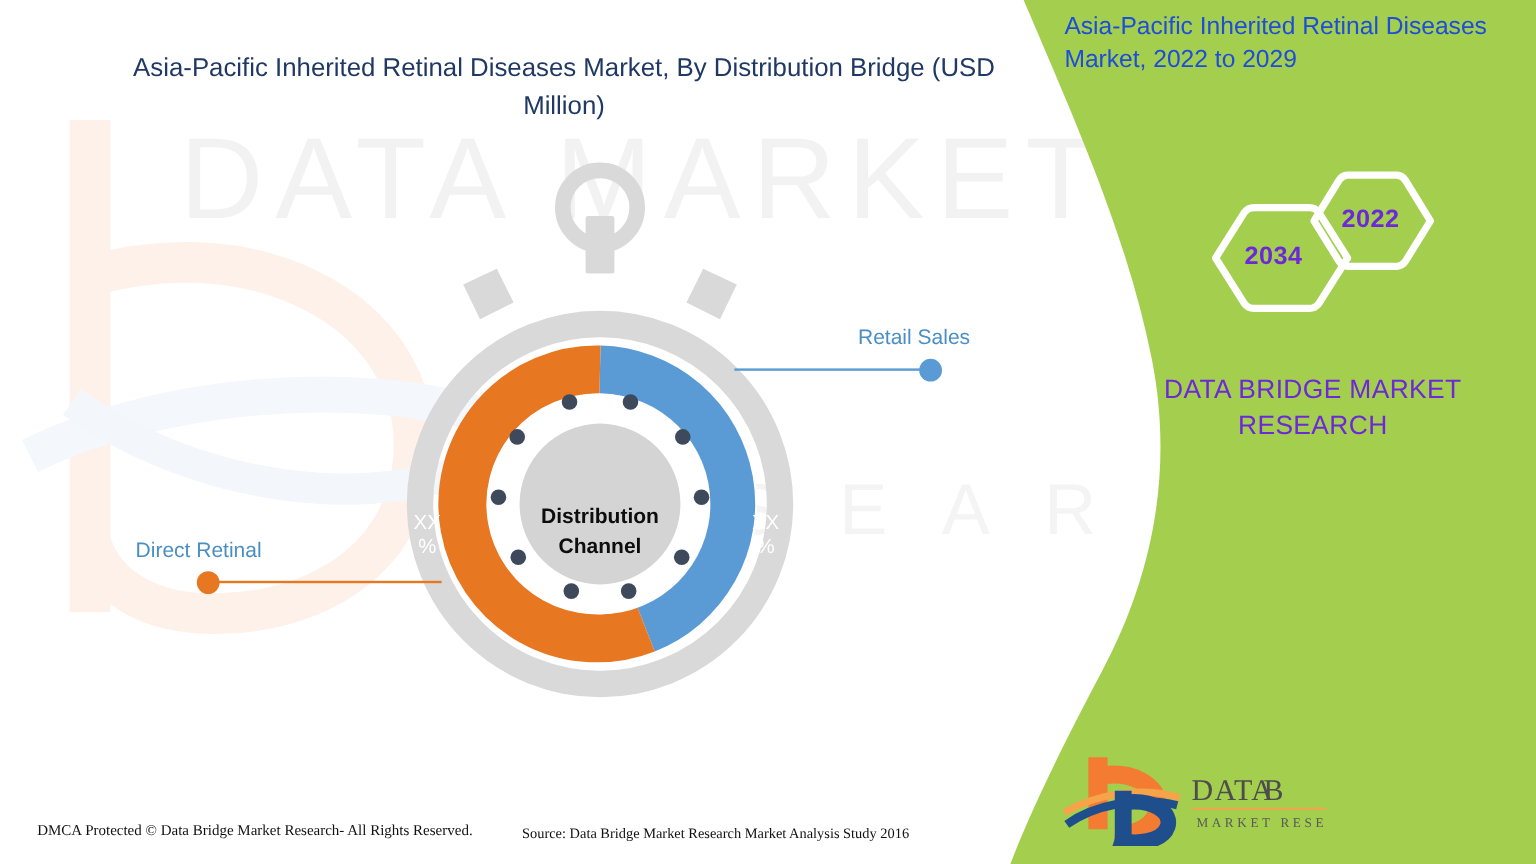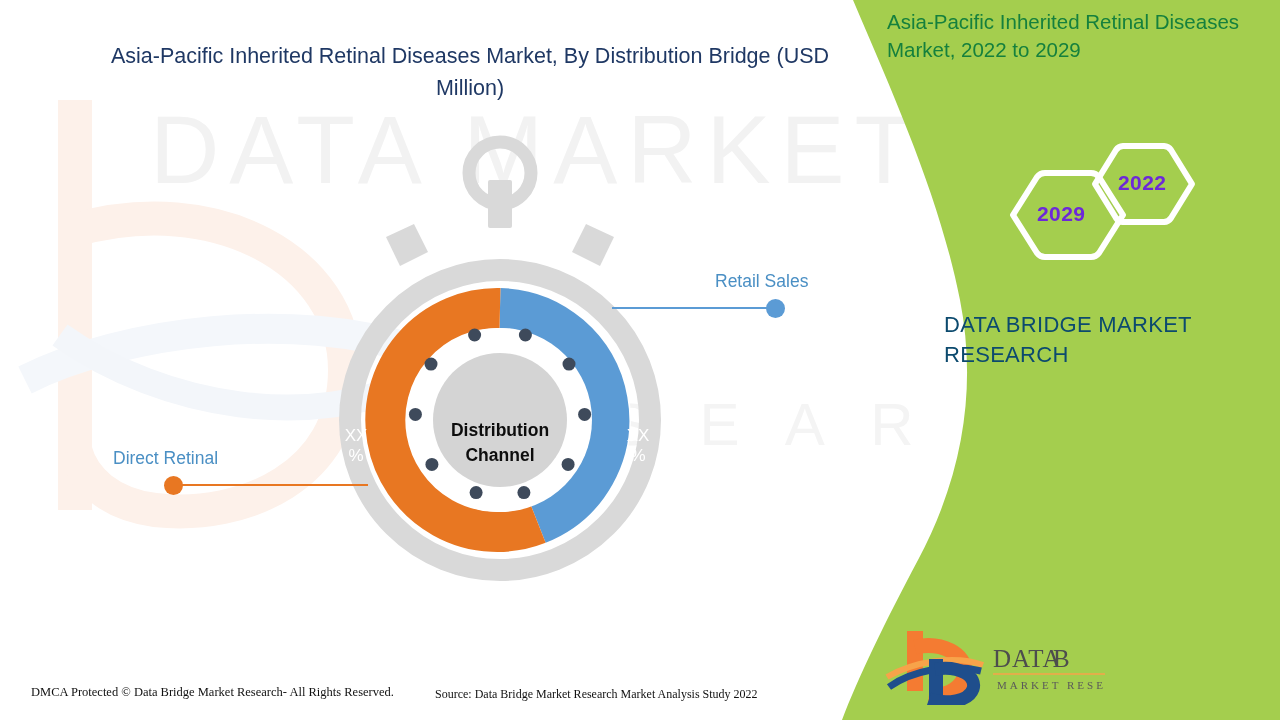--- a/index.html
+++ b/index.html
@@ -22,31 +22,31 @@
     position:absolute;left:430px;top:390px;width:900px;
     font-size:60px;letter-spacing:16px;font-weight:400;
     color:#f4f4f4;white-space:nowrap;
   }
   .wm-b{position:absolute;left:15px;top:80px;}
 
   
   .green-panel{position:absolute;right:0;top:0;width:440px;height:720px;}
   .green-title{
     position:absolute;left:1px;top:8px;width:360px;
-    color:#15803d;font-size:20.5px;line-height:28px;font-weight:400;
+    color:#1d4ed8;font-size:20.5px;line-height:28px;font-weight:400;
     left:auto;right:33px;text-align:left;
   }
   .hex-wrap{position:absolute;right:75px;top:140px;width:210px;height:150px;}
   .hex-label{
     position:absolute;color:#6d28d9;font-size:21px;font-weight:700;
     letter-spacing:.4px;
   }
   .brand-name{
     position:absolute;right:36px;top:310px;width:300px;
-    text-align:left;color:#0c4a6e;font-size:22px;line-height:30px;
+    text-align:center;color:#6d28d9;font-size:22px;line-height:30px;
     letter-spacing:.3px;
   }
   .logo-wrap{position:absolute;right:175px;bottom:15px;width:220px;height:80px;}
 
   
   .main-title{
     position:absolute;left:100px;top:40px;width:740px;
     text-align:center;color:#1f3864;font-size:21.5px;line-height:32px;
     font-weight:400;
   }
@@ -115,21 +115,21 @@
 
     <div class="hex-wrap">
       <svg width="210" height="150" viewBox="0 0 210 150">
 
         <path d="M18 75 L42 37 A10 10 0 0 1 50 33 L96 33 A10 10 0 0 1 104 37
                  L128 75 L104 113 A10 10 0 0 1 96 117 L50 117 A10 10 0 0 1 42 113 Z" fill="none" stroke="#ffffff" stroke-width="6" stroke-linejoin="round"></path>
 
         <path d="M100 44 L121 10 A9 9 0 0 1 128 6 L169 6 A9 9 0 0 1 176 10
                  L197 44 L176 78 A9 9 0 0 1 169 82 L128 82 A9 9 0 0 1 121 78 Z" fill="none" stroke="#ffffff" stroke-width="6" stroke-linejoin="round"></path>
       </svg>
-      <span class="hex-label" style="left:42px;top:62px;">2029</span>
+      <span class="hex-label" style="left:42px;top:62px;">2034</span>
       <span class="hex-label" style="left:123px;top:31px;">2022</span>
     </div>
 
     <div class="brand-name">DATA BRIDGE MARKET RESEARCH</div>
 
     <div class="logo-wrap">
       <svg width="220" height="80" viewBox="0 0 220 80">
 
         <path d="M22 6 L38 6 L38 66 L22 66 Z" fill="#f47b32"></path>
         <path d="M30 22 C 58 16, 80 30, 80 46 C 80 62, 62 72, 44 70" fill="none" stroke="#f47b32" stroke-width="15"></path>
@@ -207,16 +207,16 @@
   <div class="callout-label callout-lbl-left">Direct Retinal</div>
   <div class="leader leader-left"></div>
   <div class="dot dot-left"></div>
 
   <div class="callout-label callout-lbl-right">Retail Sales</div>
   <div class="leader leader-right"></div>
   <div class="dot dot-right"></div>
 
   <div class="footer">
     <div class="footer-dmca">DMCA Protected © Data Bridge Market Research- All Rights Reserved.</div>
-    <div class="footer-src">Source: Data Bridge Market Research Market Analysis Study 2022</div>
+    <div class="footer-src">Source: Data Bridge Market Research Market Analysis Study 2016</div>
   </div>
 
 </div>
 
 </body></html>

